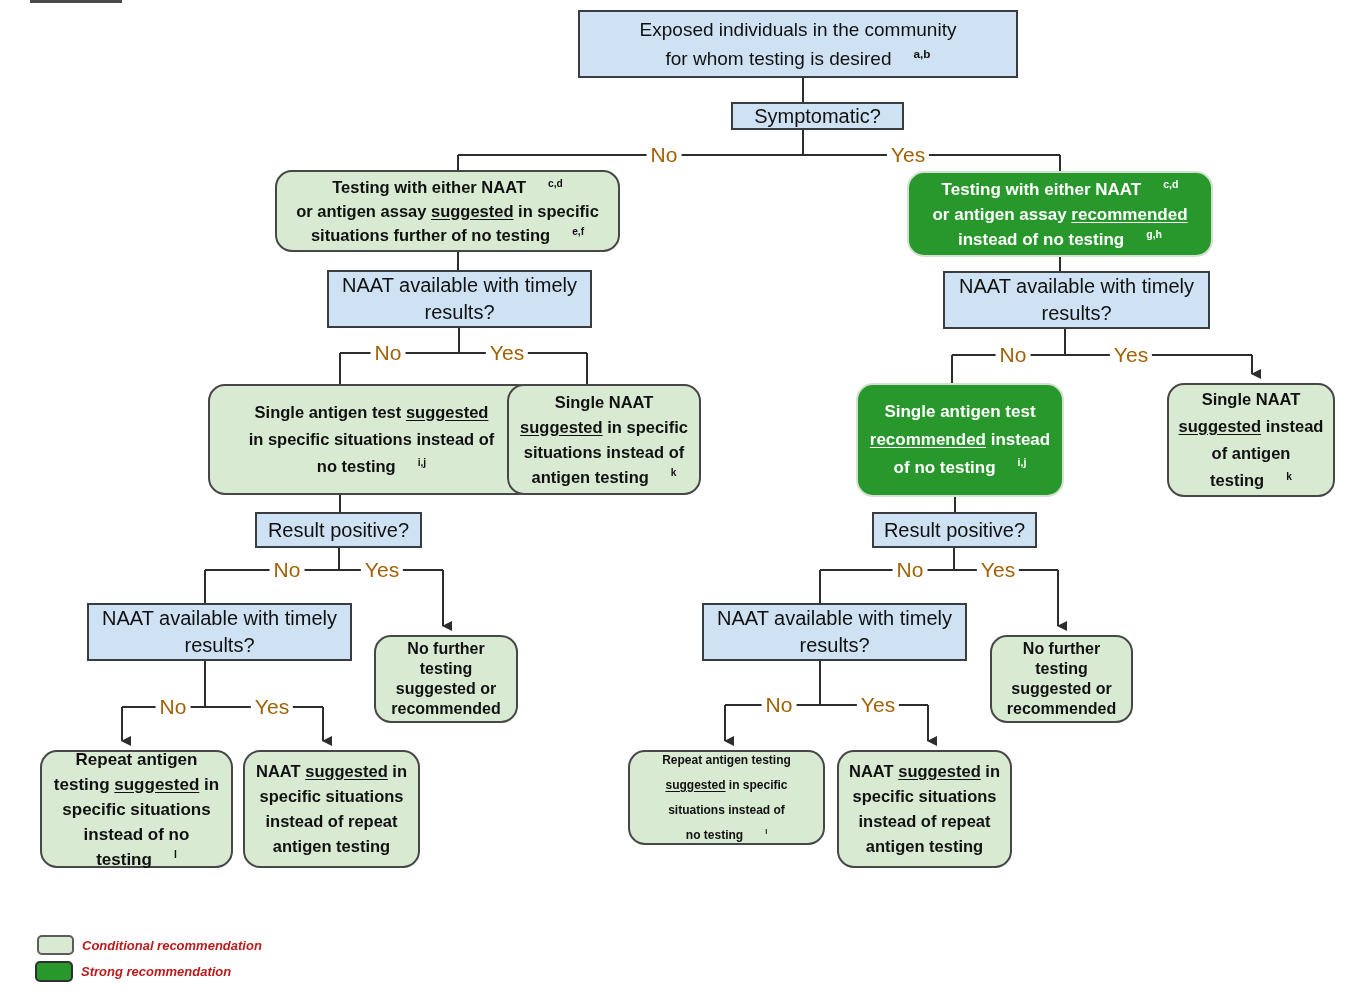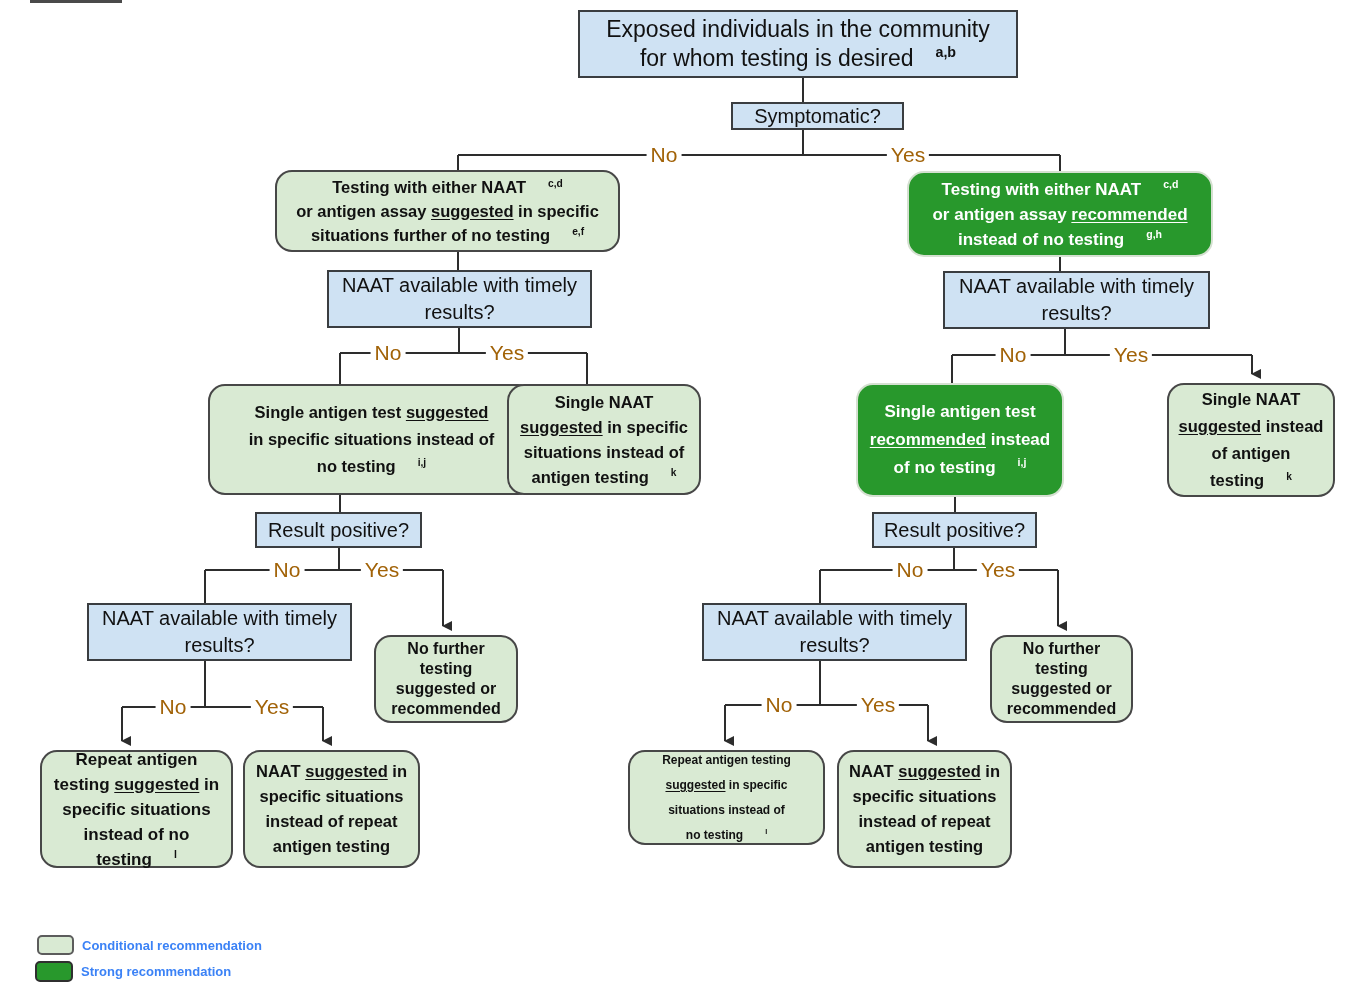--- a/index.html
+++ b/index.html
@@ -18,21 +18,21 @@
   .node sup{font-size:0.62em;font-weight:bold;line-height:0;padding-left:22px;}
   .node u{text-decoration:underline;text-underline-offset:2px;}
   .branch-label{
     position:absolute;transform:translate(-50%,-50%);background:#fff;
     padding:0 4px;font-size:21px;color:#a16207;white-space:nowrap;
   }
   .legend-row{position:absolute;display:flex;align-items:center;}
   .legend-swatch{box-sizing:border-box;border-radius:5px;}
   .legend-swatch.cond{background:#d9ead3;border:2px solid #5c5c5c;}
   .legend-swatch.strong{background:#28982c;border:2px solid #2f2f2f;}
-  .legend-label{font-size:13px;font-weight:bold;margin-left:8px;color:#3b82f6;}
+  .legend-label{font-size:13px;font-weight:bold;margin-left:8px;color:#b91c1c;font-style:italic;}
   .edge-artifact{position:absolute;background:#4a4a4a;}
 </style>
 </head>
 <body>
 
 <div id="canvas">
 
   <div class="edge-artifact" style="left:30px;top:0;width:92px;height:3px;"></div>
 
   <svg class="connectors" viewBox="0 0 1367 1001" fill="none" stroke="#2d2d2d" stroke-width="2">
@@ -67,21 +67,21 @@
     <path d="M955,497 V513"></path>
 
     <path d="M954,548 V570 M820,570 H1058 M820,570 V604"></path>
     <path d="M1058,570 V626" marker-end="url(#arrow)"></path>
 
     <path d="M820,661 V705 M725,705 H928"></path>
     <path d="M725,705 V741" marker-end="url(#arrow)"></path>
     <path d="M928,705 V741" marker-end="url(#arrow)"></path>
   </svg>
 
-  <div class="node blue" style="left:578px;top:10px;width:440px;height:68px;font-size:23px;line-height:29px;">
+  <div class="node blue" style="left:578px;top:10px;width:440px;height:68px;font-size:19px;line-height:29px;">
       <div><span>Exposed individuals in the community</span><br><span>for whom testing is desired</span><sup>a,b</sup></div>
     </div>
 
   <div class="node blue" style="left:731px;top:102px;width:173px;height:28px;font-size:20px;">
       <div><span>Symptomatic?</span></div>
     </div>
 
   <div class="node lgreen" style="left:275px;top:170px;width:345px;height:82px;font-size:16.5px;line-height:24px;">
       <div><span>Testing with either NAAT</span><sup>c,d</sup><br><span>or antigen assay </span><u>suggested</u><span> in specific</span><br><span>situations further of no testing</span><sup>e,f</sup></div>
     </div>

